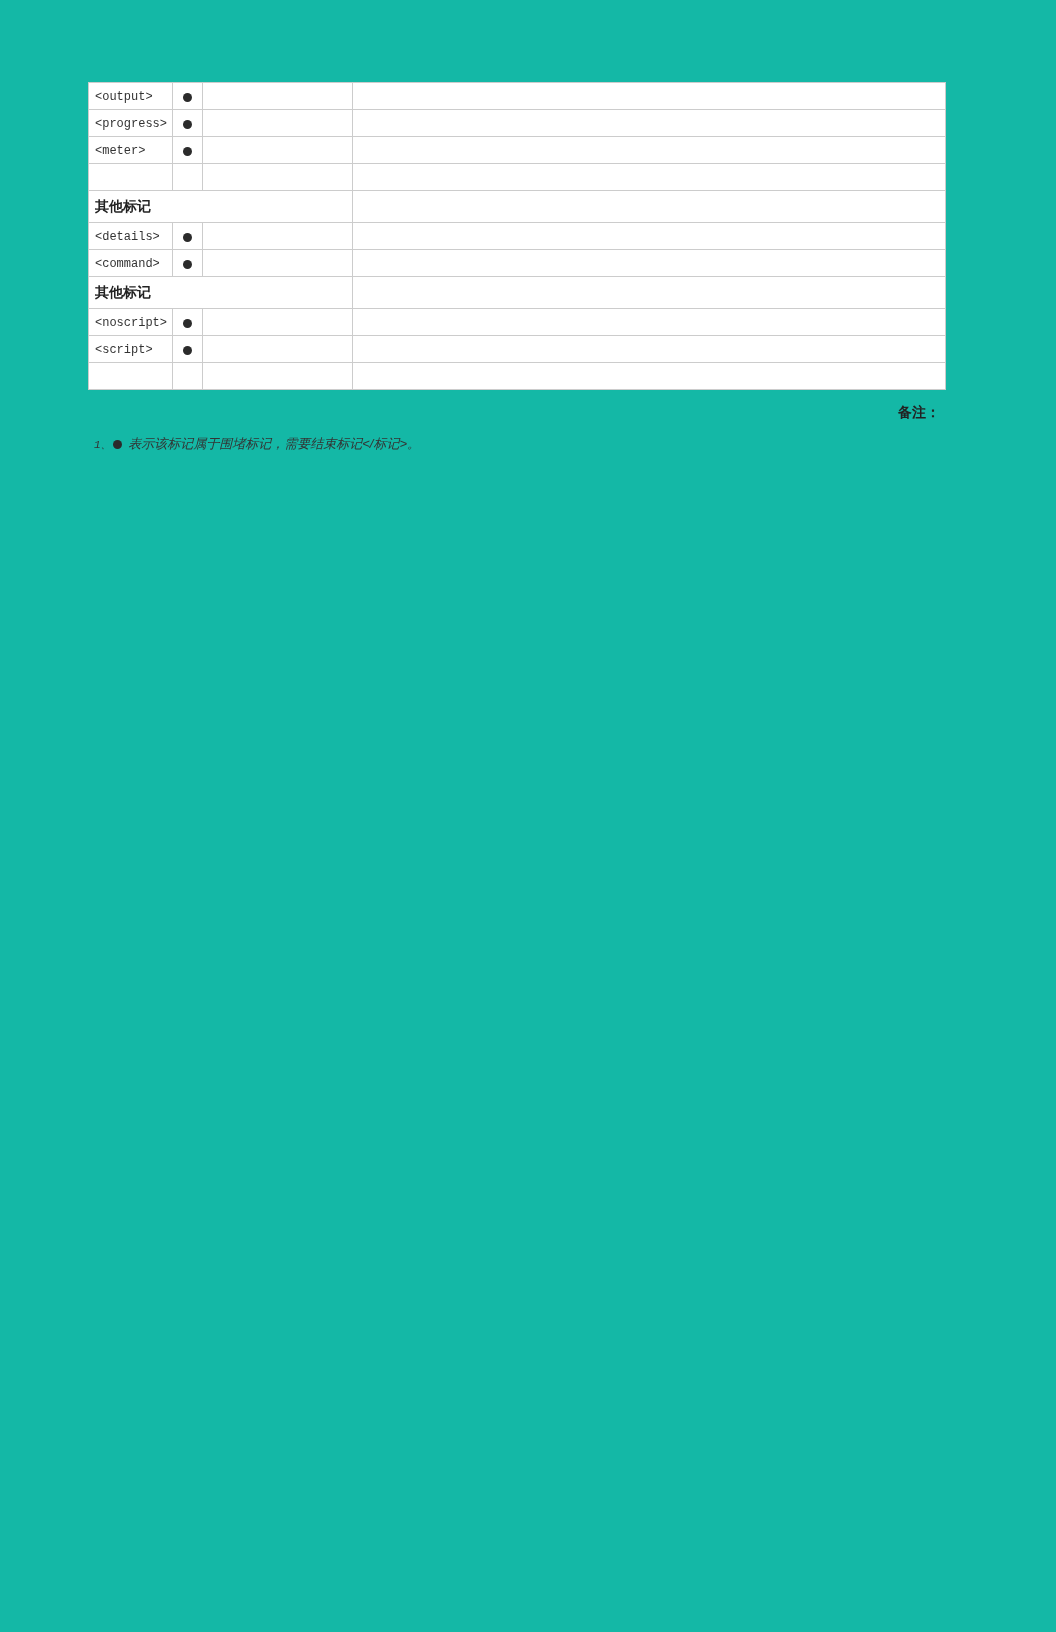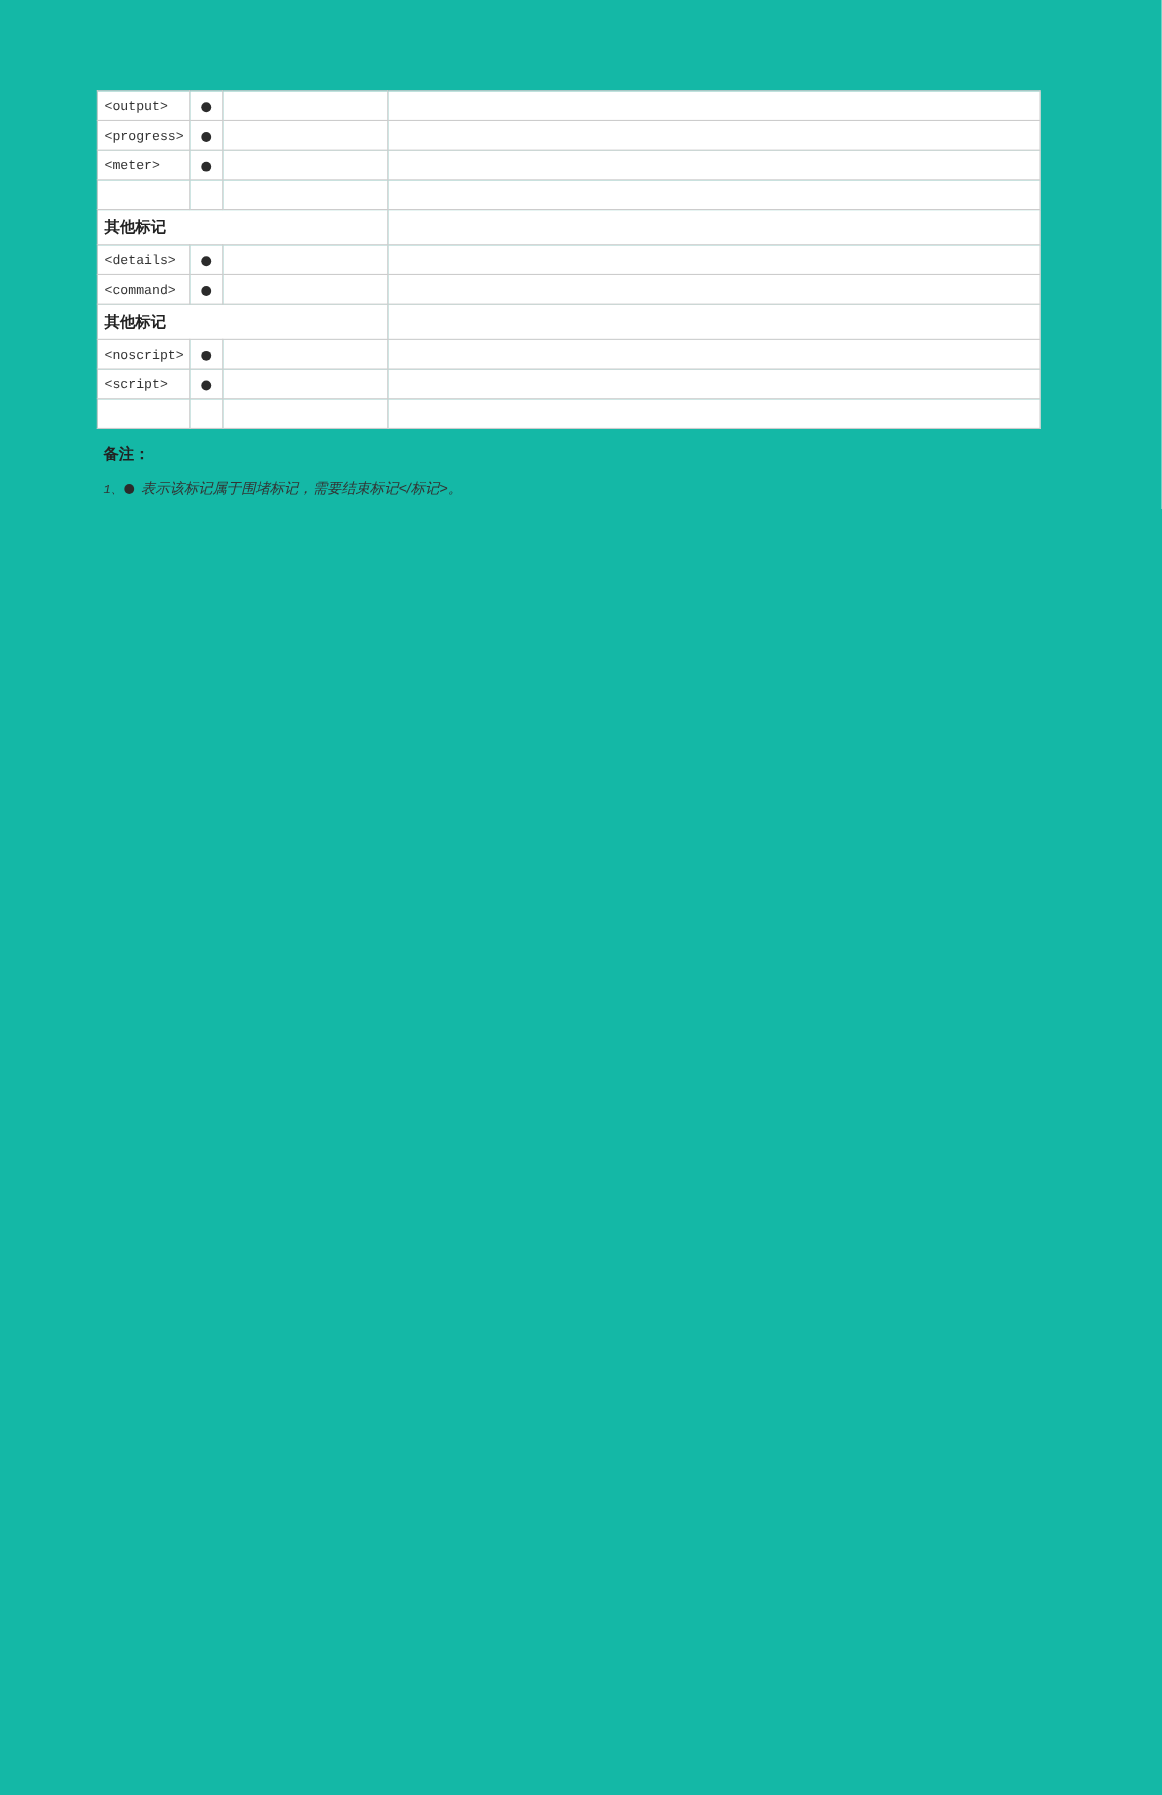--- a/index.html
+++ b/index.html
@@ -53,20 +53,21 @@
   }
   .notes {
     margin-top: 14px;
     padding: 0 6px;
   }
   .notes-title {
     font-weight: bold;
     font-size: 14px;
     color: #222;
     margin-bottom: 12px;
+    text-align: right;
   }
   .note-line {
     font-size: 13px;
     color: #333;
     margin-bottom: 12px;
     line-height: 1.6;
     font-style: italic;
   }
   .note-num {
     font-family: "Consolas","Courier New",monospace;

